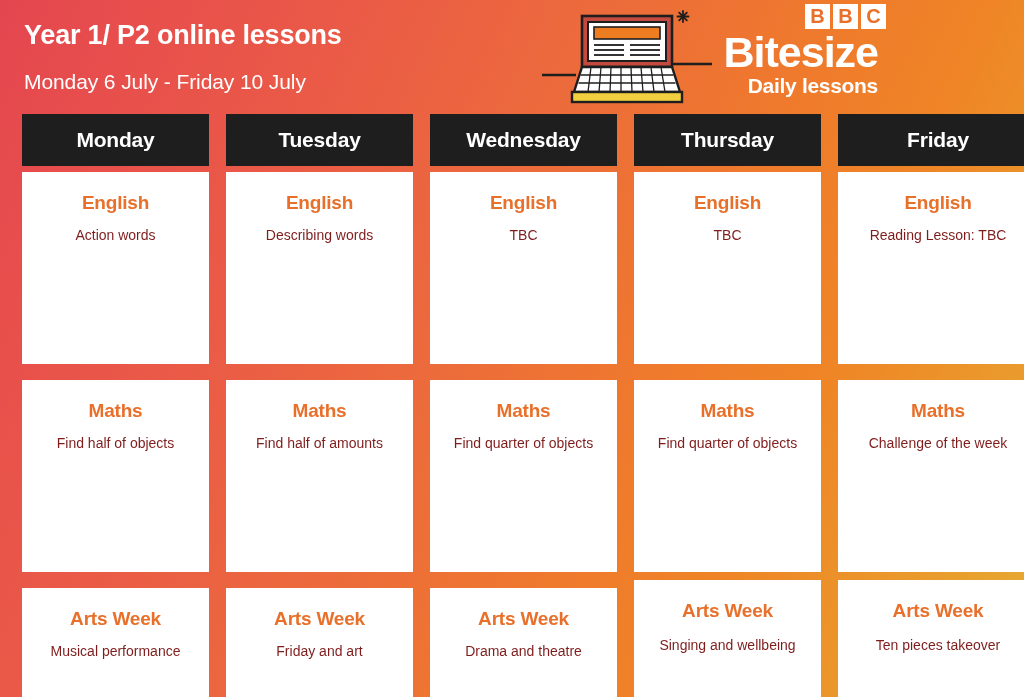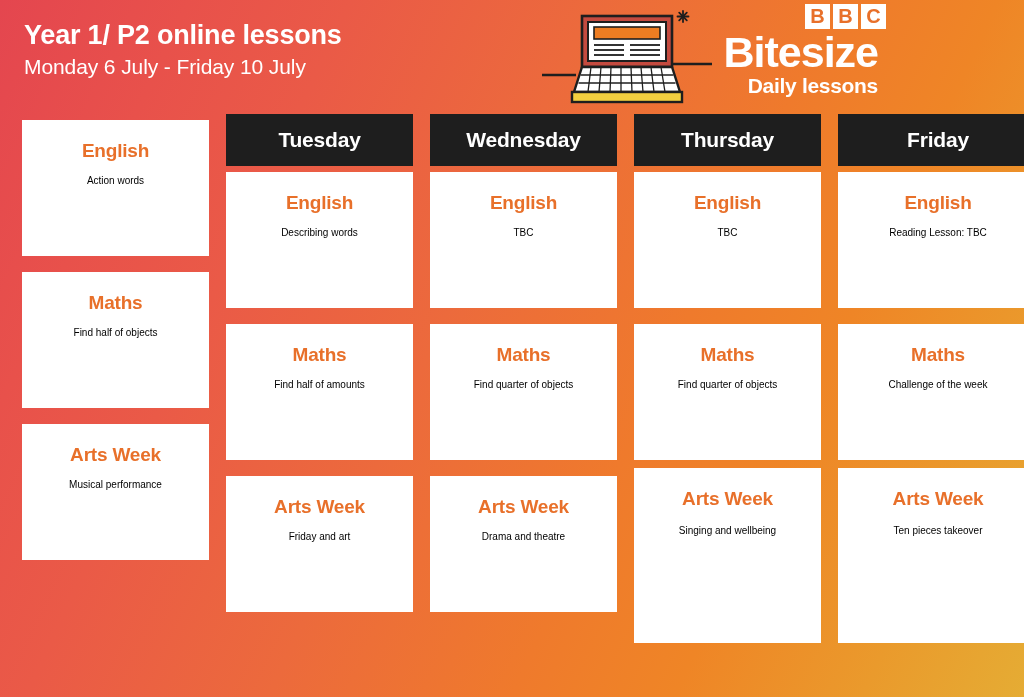--- a/index.html
+++ b/index.html
@@ -58,21 +58,21 @@
     line-height: 1.18;
     white-space: nowrap;
   }
 
   .title-sub {
     color: #ffffff;
     font-size: 21px;
     font-weight: normal;
     letter-spacing: -0.1px;
     line-height: 1.3;
-    margin-top: 1px;
+    margin-top: 16px;
     white-space: nowrap;
   }
 
   
   .laptop-illo {
     position: absolute;
     left: 520px;
     top: 2px;
     width: 220px;
     height: 104px;
@@ -158,37 +158,37 @@
     justify-content: center;
     letter-spacing: -0.2px;
   }
 
   .cards {
     margin-top: 6px;
   }
 
   .card {
     background: #ffffff;
-    height: 136px;
+    height: 192px;
     margin-bottom: 16px;
     padding: 20px 10px 0 10px;
     text-align: center;
   }
 
   .card-subject {
     color: #e8702a;
     font-size: 19px;
     font-weight: bold;
     letter-spacing: -0.2px;
     line-height: 1.2;
   }
 
   .card-topic {
-    color: #000000;
-    font-size: 10px;
+    color: #7f1d1d;
+    font-size: 14px;
     font-weight: normal;
     line-height: 1.35;
     margin-top: 11px;
   }
 
   
   .col-3 .card:nth-child(3),
   .col-4 .card:nth-child(3) {
     margin-top: -8px;
     height: 175px;
@@ -266,20 +266,21 @@
       </div>
       <div class="brand-name">Bitesize</div>
       <div class="brand-tag">Daily lessons</div>
     </div>
 
   </div>
 
   <div class="grid">
 
     <div class="col col-0">
+      <div class="day-head">Monday</div>
       <div class="cards">
         <div class="card">
           <div class="card-subject">English</div>
           <div class="card-topic">Action words</div>
         </div>
         <div class="card">
           <div class="card-subject">Maths</div>
           <div class="card-topic">Find half of objects</div>
         </div>
         <div class="card">

